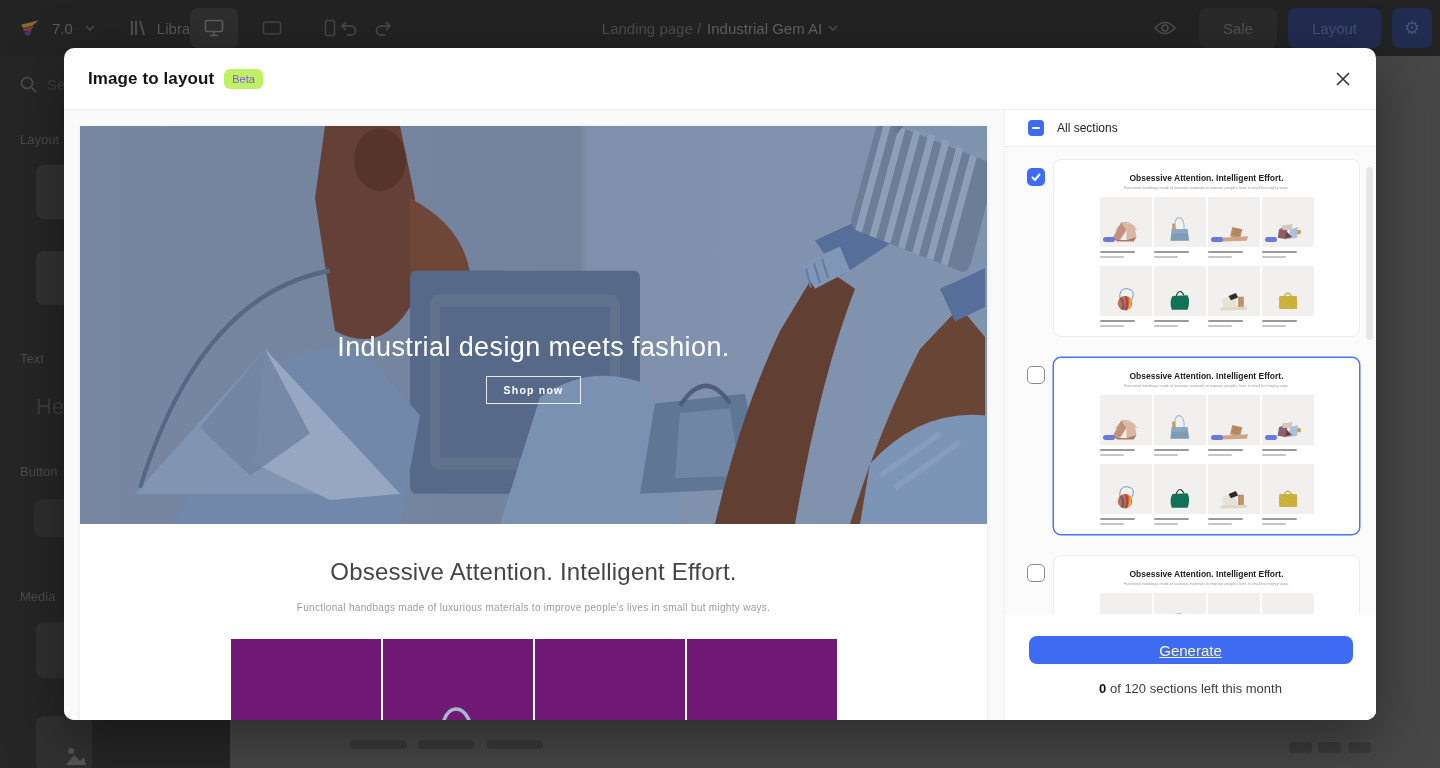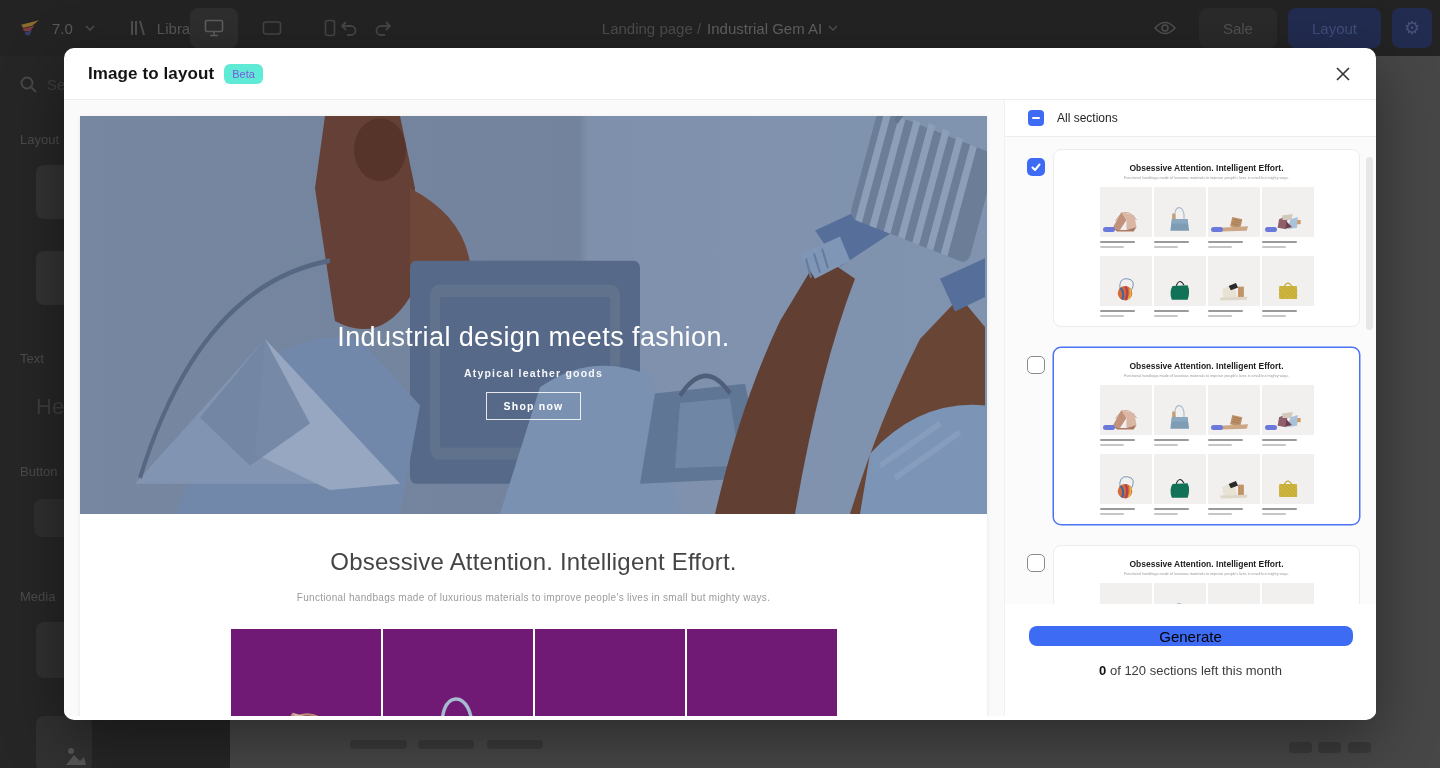--- a/index.html
+++ b/index.html
@@ -30,23 +30,23 @@
   .sb-label { color:#4c4c4c; font-size:13px; margin-top:34px; }
   .sb-tile { width:56px; height:54px; background:#333333; border-radius:8px; margin:18px 0 0 16px; }
   .sb-head { color:#3e3e3e; font-size:22px; margin:28px 0 0 16px; white-space:nowrap; }
   .sb-btnprev { width:120px; height:38px; background:#2f2f2f; border-radius:8px; margin:20px 0 0 14px; color:#4a4a4a; font-size:14px; display:flex; align-items:center; justify-content:center; }
   .sb-media { width:56px; height:56px; background:#313131; border-radius:8px; margin:18px 0 0 16px; display:flex; align-items:flex-end; justify-content:flex-end; padding:6px; }
 
   .skeleton-pill { position:absolute; background:#3a3a3a; border-radius:4px; z-index:1; }
 
   
   .modal { position:absolute; left:64px; top:48px; width:1312px; height:672px; background:#ffffff; border-radius:10px; box-shadow:0 18px 60px rgba(0,0,0,.4); z-index:10; overflow:hidden; }
-  .m-head { height:52px; display:flex; align-items:center; padding:0 24px; border-bottom:1px solid #ececec; }
+  .m-head { height:62px; display:flex; align-items:center; padding:0 24px; border-bottom:1px solid #ececec; }
   .m-title { font-size:17px; font-weight:700; color:#141414; letter-spacing:.1px; }
-  .m-badge { margin-left:10px; background:#5eead4; color:#7E57E3; font-size:11px; font-weight:500; padding:4px 8px; border-radius:6px; }
+  .m-badge { margin-left:10px; background:#bef264; color:#7E57E3; font-size:11px; font-weight:500; padding:4px 8px; border-radius:6px; }
   .m-close { margin-left:auto; width:18px; height:18px; cursor:pointer; display:flex; }
   .m-body { display:flex; height:616px; }
 
   
   .pane { width:940px; background:#fafafa; padding:16px 0 0 16px; overflow:hidden; position:relative; }
   .site { width:907px; background:#fff; box-shadow:0 1px 4px rgba(0,0,0,.09); }
   .hero { height:398px; position:relative; overflow:hidden; }
   .hero svg.photo { position:absolute; inset:0; width:100%; height:100%; }
   .hero-copy { position:absolute; left:0; right:0; top:206px; text-align:center; color:#fff; }
   .hero-title { font-size:27px; font-weight:400; letter-spacing:.4px; }
@@ -78,21 +78,21 @@
   .t-sub { margin-top:3px; font-size:6px; color:#9a9a9a; transform:scale(.62); transform-origin:50% 0; height:7px; white-space:nowrap; }
   .t-grid { display:flex; justify-content:center; gap:2px; margin-top:4px; }
   .t-col { width:52px; text-align:left; }
   .t-tile { width:52px; height:50px; background:#f1f0ef; position:relative; }
   .t-tile svg { position:absolute; left:14%; bottom:2px; width:72%; height:72%; }
   .t-pill { position:absolute; left:3px; bottom:5px; width:12px; height:5px; border-radius:3px; background:#6B79DA; }
   .t-line1 { height:2px; background:#9a9a9a; width:68%; margin-top:4px; border-radius:1px; }
   .t-line2 { height:2px; background:#c6c6c6; width:48%; margin-top:3px; margin-bottom:4px; border-radius:1px; }
   .scrollthumb { position:absolute; right:3px; top:57px; width:7px; height:173px; background:#e7e7e7; border-radius:4px; }
   .pfoot { height:112px; display:flex; flex-direction:column; align-items:center; padding-top:22px; background:#fff; }
-  .gen-btn { width:324px; height:20px; background:#3D6BF4; border:none; border-radius:8px; color:#000000; font-size:15px; font-family:"Liberation Sans",sans-serif; cursor:pointer; }
+  .gen-btn { width:324px; height:28px; background:#3D6BF4; border:none; border-radius:8px; color:#fef9c3; font-size:15px; font-family:"Liberation Sans",sans-serif; cursor:pointer;text-decoration:underline; }
   .quota { margin-top:17px; font-size:13px; color:#3c3c3c; }
   .quota b { color:#111; font-weight:700; }
 </style>
 </head>
 <body>
 
 <div class="topbar">
   <div class="tb-left">
     <svg width="20" height="20" viewBox="0 0 18 18">
       <polygon points="1,6 17,2 11,7 3,9" fill="#8a6d2c"></polygon>
@@ -244,21 +244,20 @@
             <g transform="rotate(18 840 60)">
               <rect x="780" y="10" width="125" height="95" rx="8" fill="#7789a3"></rect>
               <path d="M790 10 L790 105 M805 10 L805 105 M820 8 L820 105 M835 6 L835 105 M850 6 L850 105 M865 8 L865 105 M880 10 L880 105" stroke="#9dafc9" stroke-width="7"></path>
               <path d="M800 15 Q810 -15 840 -10" stroke="#6d7f99" stroke-width="5" fill="none"></path>
             </g>
             <polygon points="860,135 905,118 905,150 875,162" fill="#5e79a6"></polygon>
             <rect width="907" height="330" fill="#2c3a55" opacity="0.14"></rect>
           </svg>
           <div class="hero-copy">
             <div class="hero-title">Industrial design meets fashion.</div>
-            <div class="hero-sub">Atypical leather goods</div>
             <div class="hero-cta">Shop now</div>
           </div>
         </div>
         <div class="psec">
           <div class="psec-title">Obsessive Attention. Intelligent Effort.</div>
           <div class="psec-sub">Functional handbags made of luxurious materials to improve people's lives in small but mighty ways.</div>
           <div class="pgrid" id="main-products">
               <div class="ptile">
                 <svg viewBox="0 0 100 100">
                   <path d="M22 60 Q50 16 80 58" fill="none" stroke="#b98a74" stroke-width="2"></path>

